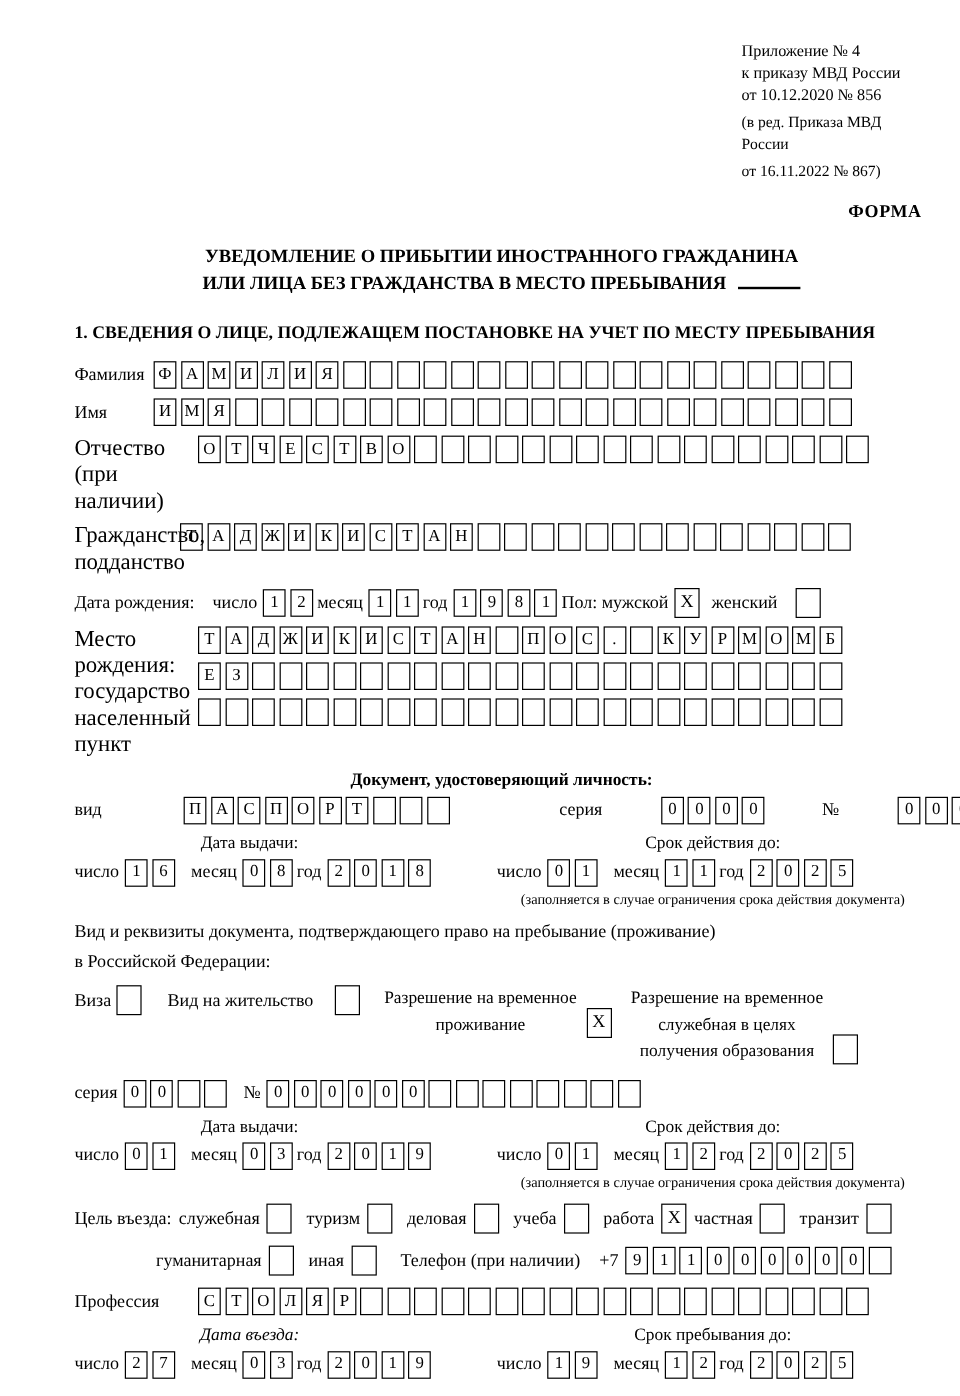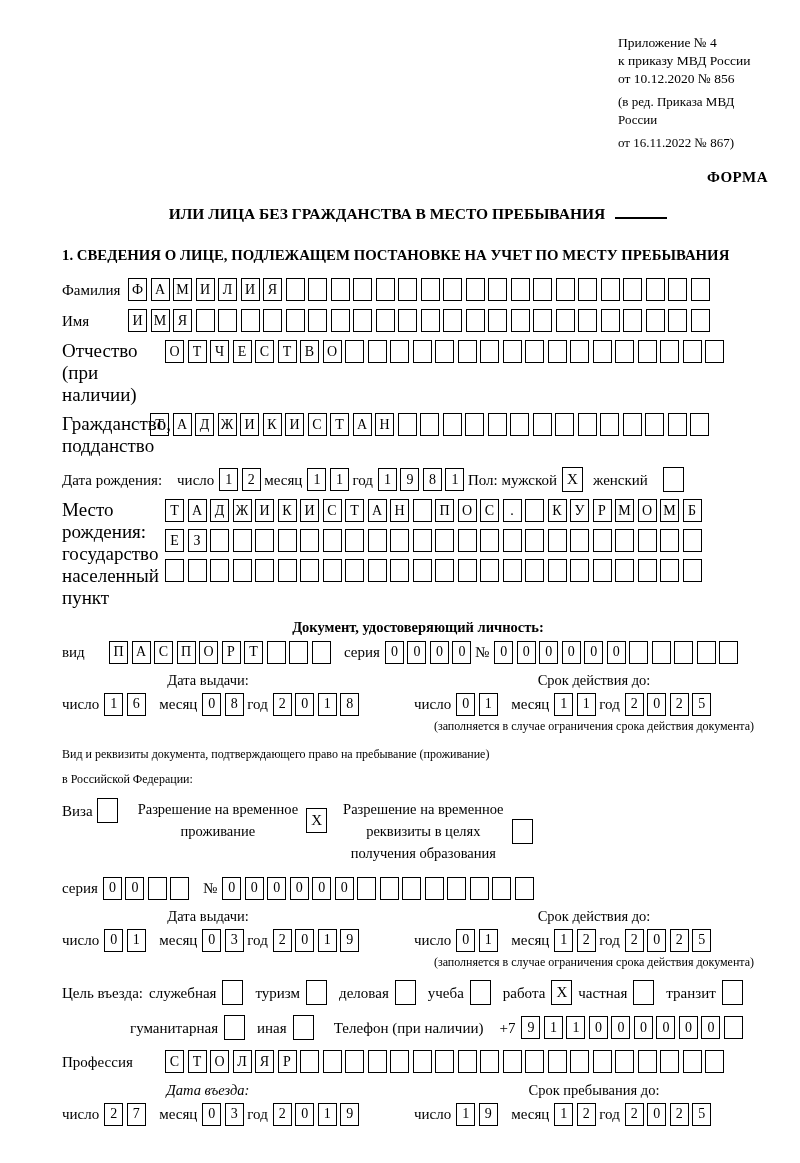--- a/index.html
+++ b/index.html
@@ -43,24 +43,24 @@
 
   .center-b{margin-top:10px;text-align:center;font-weight:bold;font-size:14.5px;}
 
   .twocol{display:flex;margin-top:8px;}
   .tc-l{width:352px;flex:none;}
   .tc-r{flex:1;}
   .colhead{text-align:center;font-size:14.5px;}
   .colnote{text-align:center;font-size:12px;margin-top:3px;white-space:nowrap;}
   .daterow{display:flex;align-items:center;margin-top:3px;}
 
-  .para{font-size:12px;line-height:25px;margin-top:8px;}
+  .para{font-size:15px;line-height:25px;margin-top:8px;}
 
   .permit-row{display:flex;align-items:flex-start;margin-top:6px;}
-  .pitem{display:flex;align-items:center;}
+  .pitem{display:flex;align-items:flex-end;}
   .pcenter{text-align:center;font-size:14.5px;line-height:22px;}
   .permit-row .cb{margin-left:8px;}
 
   .purpose-row{display:flex;align-items:center;margin-top:10px;}
   .purpose-row .lb{margin-right:6px;}
   .purpose-row .cb{margin-right:12px;}
 </style>
 </head>
 <body>
 
@@ -69,20 +69,21 @@
   <div class="hdr">
     <div>Приложение № 4</div>
     <div>к приказу МВД России</div>
     <div>от 10.12.2020 № 856</div>
     <div class="sub">(в ред. Приказа МВД России</div>
     <div class="sub">от 16.11.2022 № 867)</div>
     <div class="forma">ФОРМА</div>
   </div>
 
   <div class="title">
+    <div>УВЕДОМЛЕНИЕ О ПРИБЫТИИ ИНОСТРАННОГО ГРАЖДАНИНА</div>
     <div>
       <span>ИЛИ ЛИЦА БЕЗ ГРАЖДАНСТВА В МЕСТО ПРЕБЫВАНИЯ</span><span class="blank"></span>
     </div>
   </div>
 
   <div class="sec">1. СВЕДЕНИЯ О ЛИЦЕ, ПОДЛЕЖАЩЕМ ПОСТАНОВКЕ НА УЧЕТ ПО МЕСТУ ПРЕБЫВАНИЯ</div>
 
   <div class="row" style="margin-top:14px;">
     <span class="lb w66">Фамилия</span>
     <span class="boxrow">
@@ -326,21 +327,21 @@
           <span class="cbox"></span>
           <span class="cbox"></span>
           <span class="cbox"></span>
           <span class="cbox"></span>
         </div>
     </span>
   </div>
 
   <div class="center-b">Документ, удостоверяющий личность:</div>
 
-  <div class="row dg" style="margin-top:4px;">
+  <div class="row dg" style="margin-top:4px;gap:44px;">
     <span class="lb w45">вид</span>
     <span class="boxrow">
         <span class="cbox">П</span>
         <span class="cbox">А</span>
         <span class="cbox">С</span>
         <span class="cbox">П</span>
         <span class="cbox">О</span>
         <span class="cbox">Р</span>
         <span class="cbox">Т</span>
         <span class="cbox"></span>
@@ -424,31 +425,35 @@
   <div class="para">
     <div>Вид и реквизиты документа, подтверждающего право на пребывание (проживание)</div>
     <div>в Российской Федерации:</div>
   </div>
 
   <div class="permit-row">
     <span class="pitem">
       <span class="lb">Виза</span>
       <span class="cb" style="margin-left:4px;"></span>
     </span>
+    <span class="pitem" style="margin-left:22px;">
+      <span class="lb">Вид на жительство</span>
+      <span class="cb" style="margin-left:18px;"></span>
+    </span>
     <span class="pitem" style="margin-left:20px;">
       <span class="pcenter">
         <div>Разрешение на временное</div>
         <div>проживание</div>
       </span>
       <span class="cb">X</span>
     </span>
     <span class="pitem" style="margin-left:16px;">
       <span class="pcenter">
         <div>Разрешение на временное</div>
-        <div>реквизиты в целях</div>
+        <div>служебная в целях</div>
         <div>получения образования</div>
       </span>
       <span class="cb"></span>
     </span>
   </div>
 
   <div class="row dg" style="margin-top:12px;">
     <span class="lb">серия</span>
     <span class="boxrow">
         <span class="cbox">0</span>

